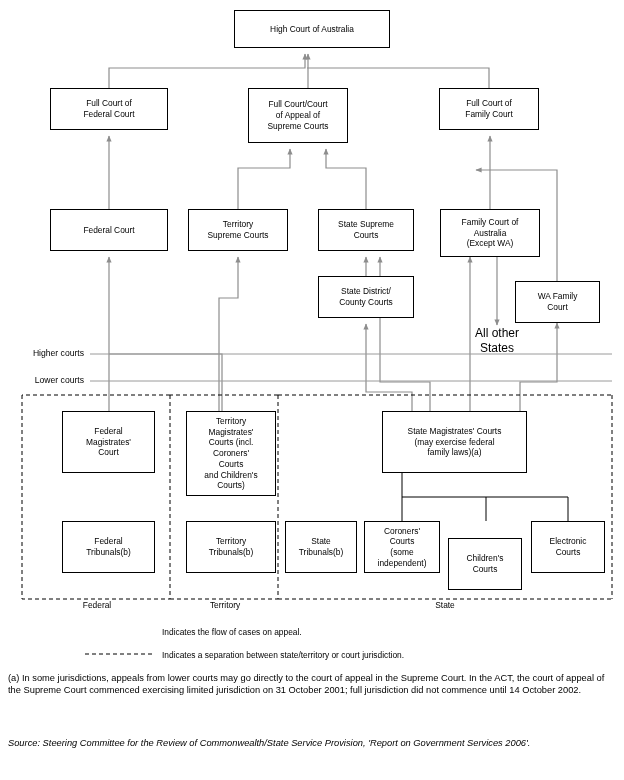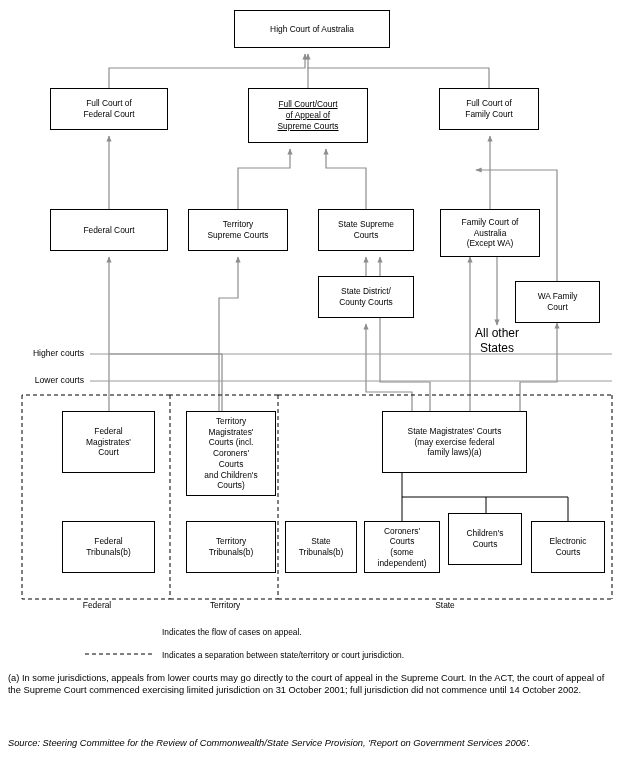--- a/index.html
+++ b/index.html
@@ -172,21 +172,21 @@
         <line x1="92" y1="632" x2="150" y2="632" stroke="#000000" stroke-width="1" marker-end="url(#arrowheadblack)"></line>
       </g>
     </svg>
 
     <div class="box" style="left:234px;top:10px;width:156px;height:38px;">
         <span>High Court of Australia</span>
       </div>
     <div class="box" style="left:50px;top:88px;width:118px;height:42px;">
         <span>Full Court of<br>Federal Court</span>
       </div>
-    <div class="box" style="left:248px;top:88px;width:120px;height:55px;text-decoration:underline;">
+    <div class="box" style="left:248px;top:88px;width:100px;height:55px;">
         <span>Full Court/Court<br>of Appeal of<br>Supreme Courts</span>
       </div>
     <div class="box" style="left:439px;top:88px;width:100px;height:42px;">
         <span>Full Court of<br>Family Court</span>
       </div>
 
     <div class="box" style="left:50px;top:209px;width:118px;height:42px;">
         <span>Federal Court</span>
       </div>
     <div class="box" style="left:188px;top:209px;width:100px;height:42px;">
@@ -221,21 +221,21 @@
       </div>
     <div class="box" style="left:186px;top:521px;width:90px;height:52px;">
         <span>Territory<br>Tribunals(b)</span>
       </div>
     <div class="box" style="left:285px;top:521px;width:72px;height:52px;">
         <span>State<br>Tribunals(b)</span>
       </div>
     <div class="box" style="left:364px;top:521px;width:76px;height:52px;">
         <span>Coroners'<br>Courts (some<br>independent)</span>
       </div>
-    <div class="box" style="left:448px;top:513px;width:74px;height:52px;">
+    <div class="box" style="left:448px;top:538px;width:74px;height:52px;">
         <span>Children's<br>Courts</span>
       </div>
     <div class="box" style="left:531px;top:521px;width:74px;height:52px;">
         <span>Electronic<br>Courts</span>
       </div>
 
     <div class="plainlabel" style="left:462px;top:326px;width:70px;">All other<br>States</div>
     <div class="leftlabel" style="left:0px;top:348px;width:84px;">Higher courts</div>
     <div class="leftlabel" style="left:0px;top:375px;width:84px;">Lower courts</div>
 

